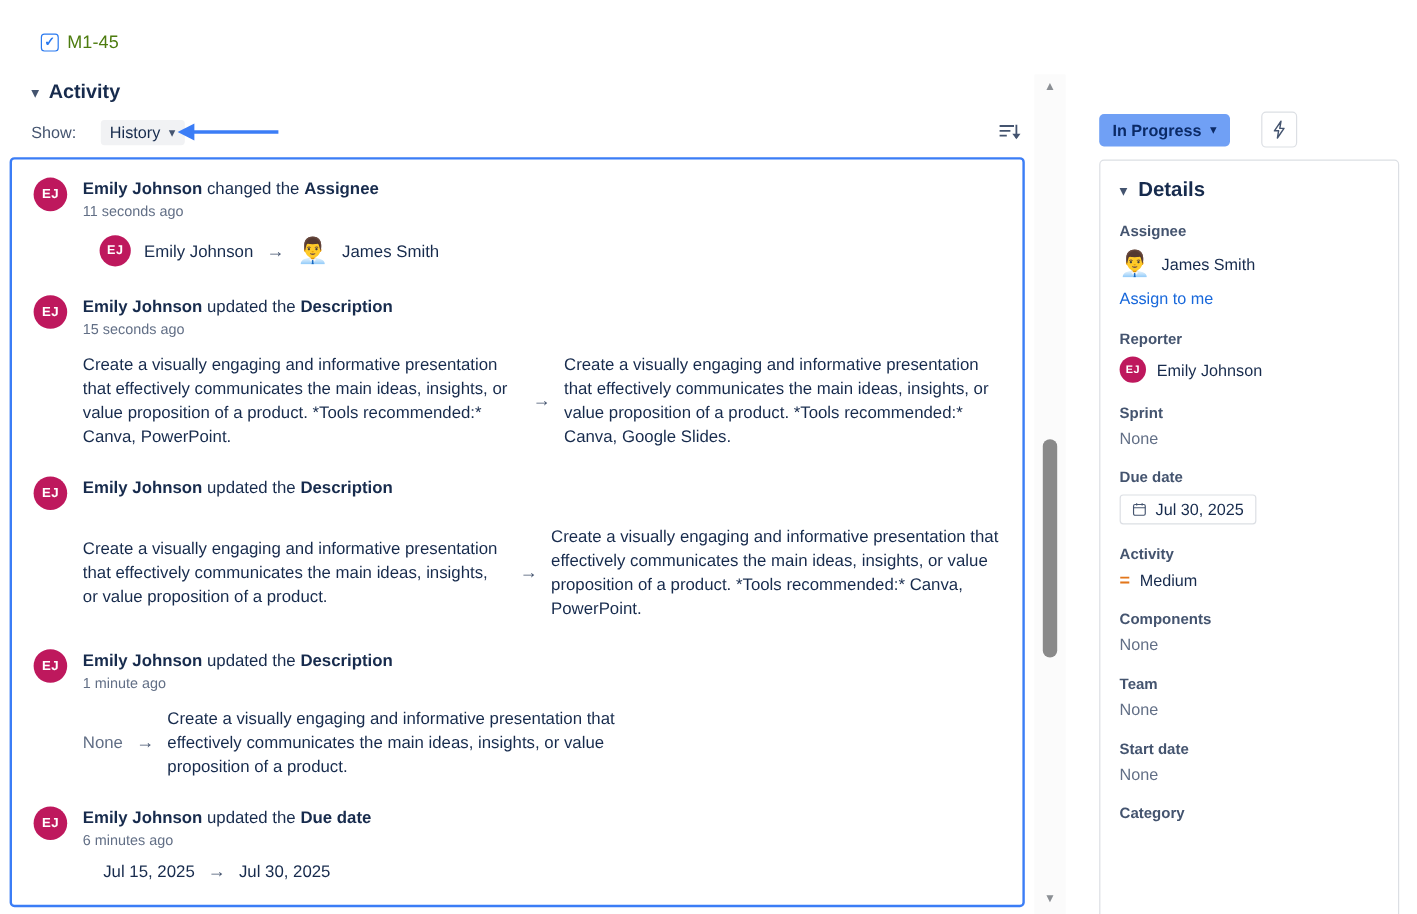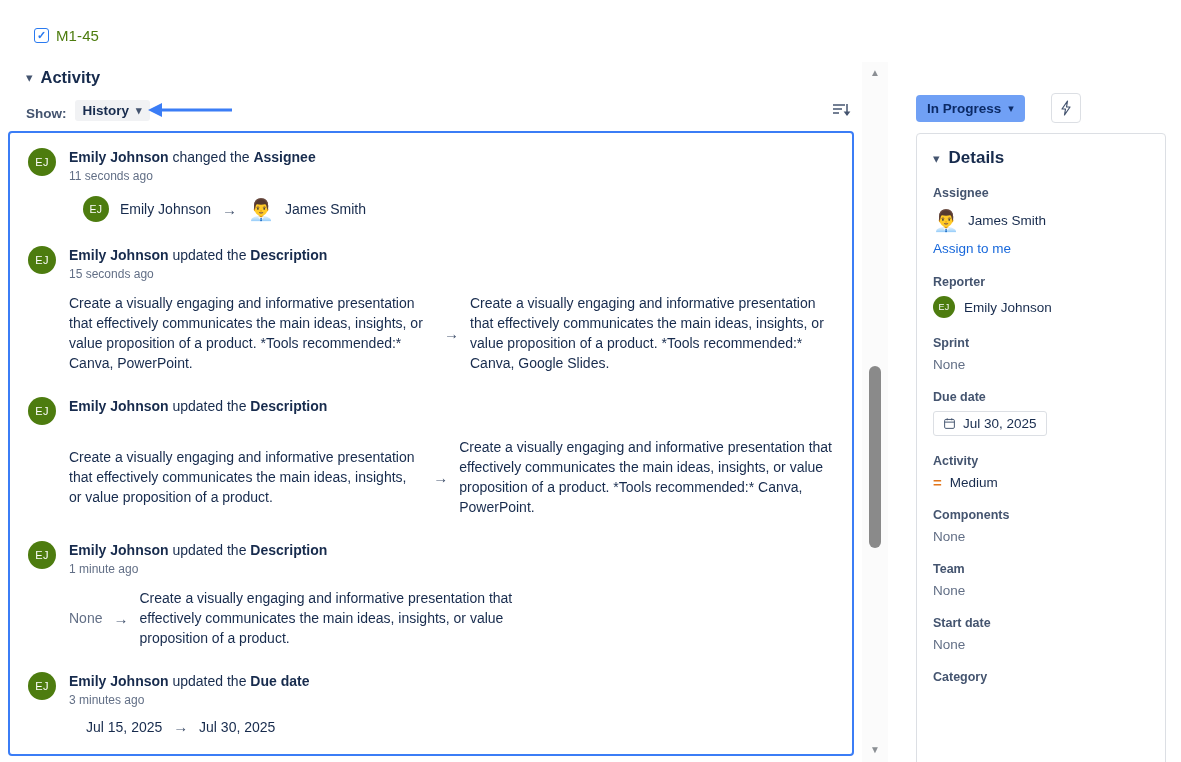--- a/index.html
+++ b/index.html
@@ -29,21 +29,21 @@
     gap: 5px; padding: 0 8px; color: #44546f;
   }
   .tbtn.watch { border-color: #2a7af0; color: #2a7af0; padding: 0 9px; }
   .tbtn .cnt { font-size: 13px; color: #44546f; }
 
   
   .activity-head { position: absolute; left: 26px; top: 68px; display: flex; align-items: center; gap: 8px; }
   .chev { color: #44546f; font-size: 13px; line-height: 1; }
   .activity-title { font-size: 16.5px; font-weight: 700; color: #172b4d; }
 
-  .showrow { position: absolute; left: 26px; top: 100px; display: flex; align-items: flex-end; gap: 8px; font-weight: bold; }
+  .showrow { position: absolute; left: 26px; top: 100px; display: flex; align-items: center; gap: 20px; }
   .show-label { font-size: 13.5px; color: #44546f; }
   .show-select {
     background: #f1f2f4; border: none; border-radius: 3px; padding: 3px 8px;
     font-size: 13.5px; color: #172b4d; display: flex; align-items: center; gap: 7px;
   }
   .show-select .cv { font-size: 11px; color: #44546f; }
 
   .annot-arrow { position: absolute; left: 146px; top: 100px; width: 88px; height: 20px; }
 
   .sortbtn { position: absolute; left: 830px; top: 100px; width: 22px; height: 20px; color: #44546f; }
@@ -57,23 +57,23 @@
   .scroll .thumb { position: absolute; left: 7px; top: 304px; width: 12px; height: 182px; background: #8a8a8a; border-radius: 6px; }
 
   
   .hist {
     position: absolute; left: 8px; top: 131px; width: 846px; height: 625px;
     border: 2.5px solid #3b7df6; border-radius: 4px; background: #fff; overflow: hidden;
   }
   .entry { position: relative; padding: 0 18px 0 18px; }
   .ehead { display: flex; gap: 13px; }
   .avatar {
-    width: 28px; height: 28px; border-radius: 50%; background: #4d7c0f; color: #fff;
+    width: 28px; height: 28px; border-radius: 50%; background: #be185d; color: #fff;
     display: flex; align-items: center; justify-content: center;
-    font-size: 11px; font-weight: 400; letter-spacing: .3px; flex: none;
+    font-size: 11px; font-weight: 700; letter-spacing: .3px; flex: none;
   }
   .avatar.sm { width: 26px; height: 26px; font-size: 10.5px; }
   .etext { padding-top: 1px; }
   .eline { font-size: 14px; color: #172b4d; }
   .eline b { font-weight: 700; }
   .eline .fld { font-weight: 700; }
   .etime { font-size: 12px; color: #626f86; margin-top: 4px; }
 
   .emoji-av {
     width: 26px; height: 26px; flex: none; display: flex; align-items: center;
@@ -257,21 +257,21 @@
         <div class="mid">→</div>
         <div class="col" style="width:400px;">Create a visually engaging and informative presentation that effectively communicates the main ideas, insights, or value proposition of a product.</div>
       </div>
     </div>
 
     <div class="entry" style="padding-top:24px;">
       <div class="ehead">
         <div class="avatar">EJ</div>
         <div class="etext">
           <div class="eline"><b>Emily Johnson</b><span> updated the </span><span class="fld">Due date</span></div>
-          <div class="etime">3 minutes ago</div>
+          <div class="etime">6 minutes ago</div>
         </div>
       </div>
       <div class="simple-diff" style="margin-left:58px;">
         <span>Jul 15, 2025</span>
         <span class="arrw">→</span>
         <span>Jul 30, 2025</span>
       </div>
     </div>
 
   </div>

